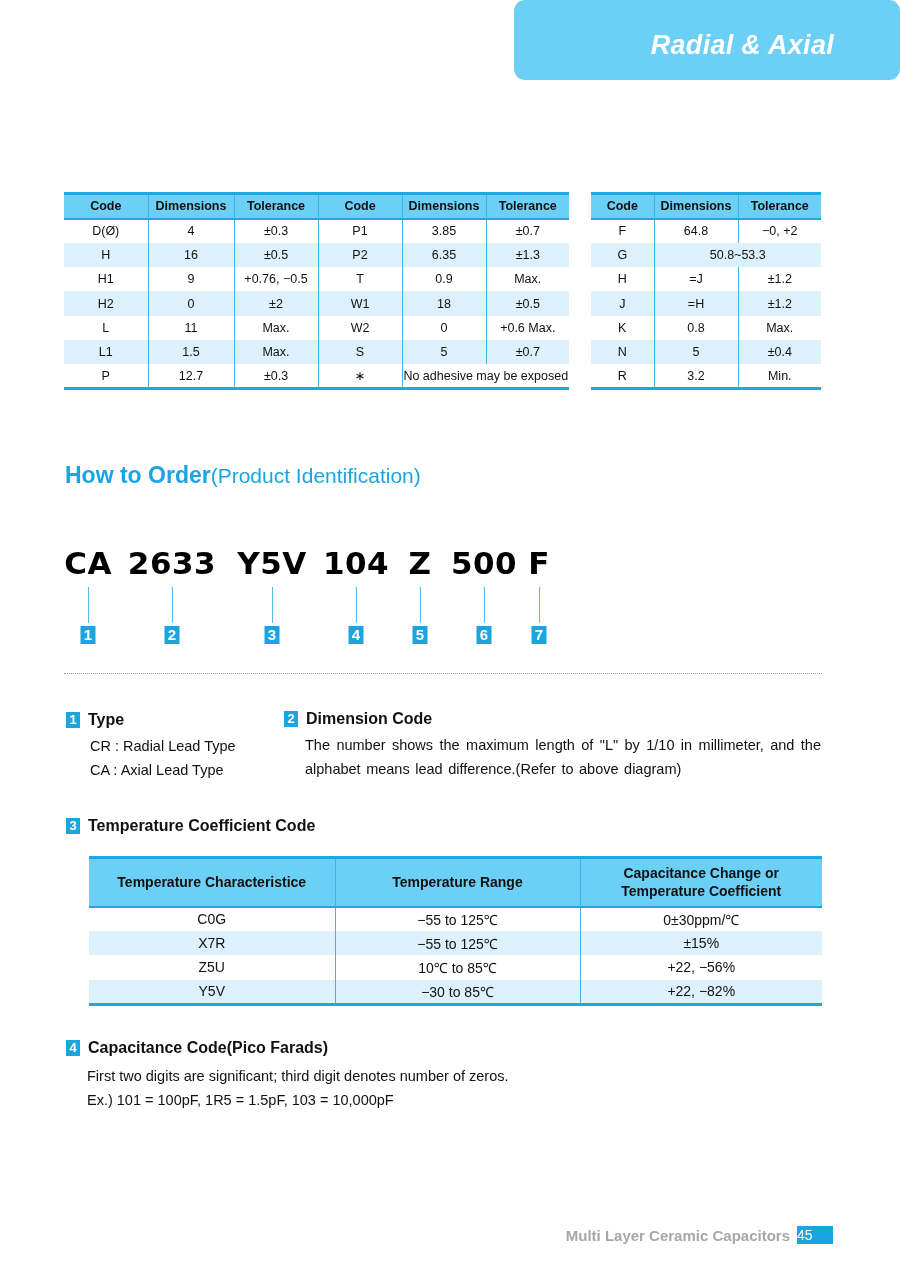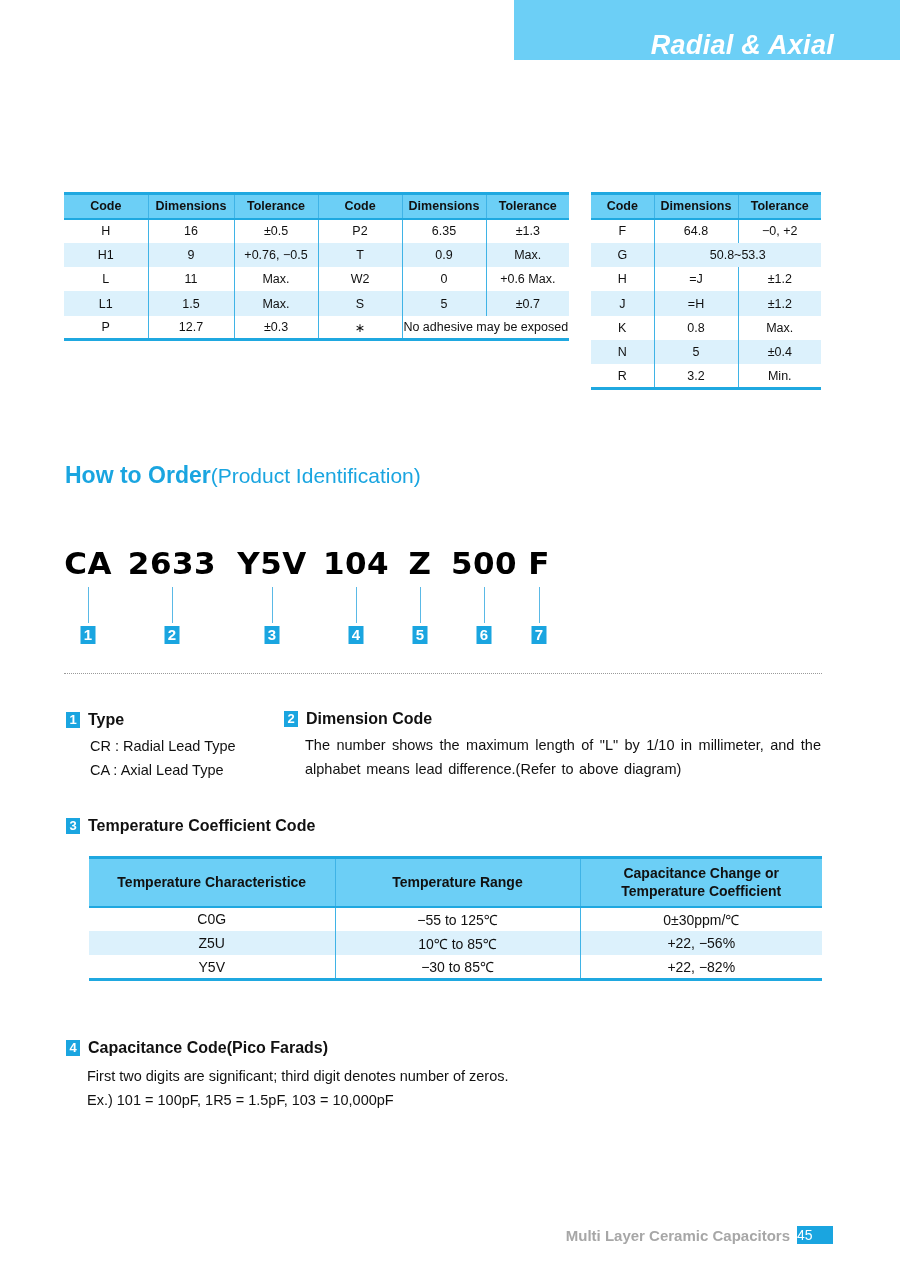--- a/index.html
+++ b/index.html
@@ -1,19 +1,19 @@
 <!DOCTYPE html>
 <html><head>
 <meta charset="utf-8">
 <style>
   * { box-sizing: border-box; margin: 0; padding: 0; }
   html, body { width: 900px; height: 1272px; background: #ffffff; overflow: hidden; }
   body { position: relative; font-family: "Liberation Sans", sans-serif; color: #111; }
 
-  .banner { position: absolute; left: 514px; top: 0; width: 386px; height: 60px; background: #6ccff6; }
+  .banner { position: absolute; left: 514px; top: 0; width: 386px; height: 80px; background: #6ccff6; border-radius: 11px; }
   .banner-title { position: absolute; right: 66px; top: 30px; color: #fff; font-size: 27px; font-weight: bold; font-style: italic; letter-spacing: 0.3px; }
 
   table { border-collapse: collapse; }
   .dim-table { position: absolute; top: 192px; font-size: 12.5px; }
   .dim-table th { background: #6ccff6; color: #111; font-weight: bold; height: 25px; border-top: 3px solid #1fa8e0; border-bottom: 2px solid #1fa8e0; font-size: 12.5px; }
   .dim-table td { height: 24.3px; text-align: center; border-left: 1px solid #3fb3e6; }
   .dim-table th { border-left: 1px solid #3fb3e6; margin-left: 41px; }
   .dim-table th:first-child, .dim-table td:first-child { border-left: none; }
   .dim-table tr:nth-child(even) td { background: #dcf1fc; }
   .dim-table tbody tr:last-child td { border-bottom: 3px solid #1fa8e0; }
@@ -57,34 +57,50 @@
       <th style="width:84px">Code</th>
       <th style="width:86px">Dimensions</th>
       <th style="width:84px">Tolerance</th>
       <th style="width:84px">Code</th>
       <th style="width:84px">Dimensions</th>
       <th style="width:83px">Tolerance</th>
     </tr>
   </thead>
   <tbody>
     <tr>
+      <td>D(Ø)</td>
+        <td>4</td>
+        <td>±0.3</td>
+      <td>P1</td>
+        <td>3.85</td>
+        <td>±0.7</td>
+    </tr>
+    <tr>
       <td>H</td>
         <td>16</td>
         <td>±0.5</td>
       <td>P2</td>
         <td>6.35</td>
         <td>±1.3</td>
     </tr>
     <tr>
       <td>H1</td>
         <td>9</td>
         <td>+0.76, −0.5</td>
       <td>T</td>
         <td>0.9</td>
         <td>Max.</td>
+    </tr>
+    <tr>
+      <td>H2</td>
+        <td>0</td>
+        <td>±2</td>
+      <td>W1</td>
+        <td>18</td>
+        <td>±0.5</td>
     </tr>
     <tr>
       <td>L</td>
         <td>11</td>
         <td>Max.</td>
       <td>W2</td>
         <td>0</td>
         <td>+0.6 Max.</td>
     </tr>
     <tr>
@@ -208,20 +224,25 @@
       <th style="width:242px; padding:0 30px">Capacitance Change or Temperature Coefficient</th>
     </tr>
   </thead>
   <tbody>
     <tr>
         <td>C0G</td>
         <td>−55 to 125℃</td>
         <td>0±30ppm/℃</td>
       </tr>
     <tr>
+        <td>X7R</td>
+        <td>−55 to 125℃</td>
+        <td>±15%</td>
+      </tr>
+    <tr>
         <td>Z5U</td>
         <td>10℃ to 85℃</td>
         <td>+22, −56%</td>
       </tr>
     <tr>
         <td>Y5V</td>
         <td>−30 to 85℃</td>
         <td>+22, −82%</td>
       </tr>
   </tbody>

